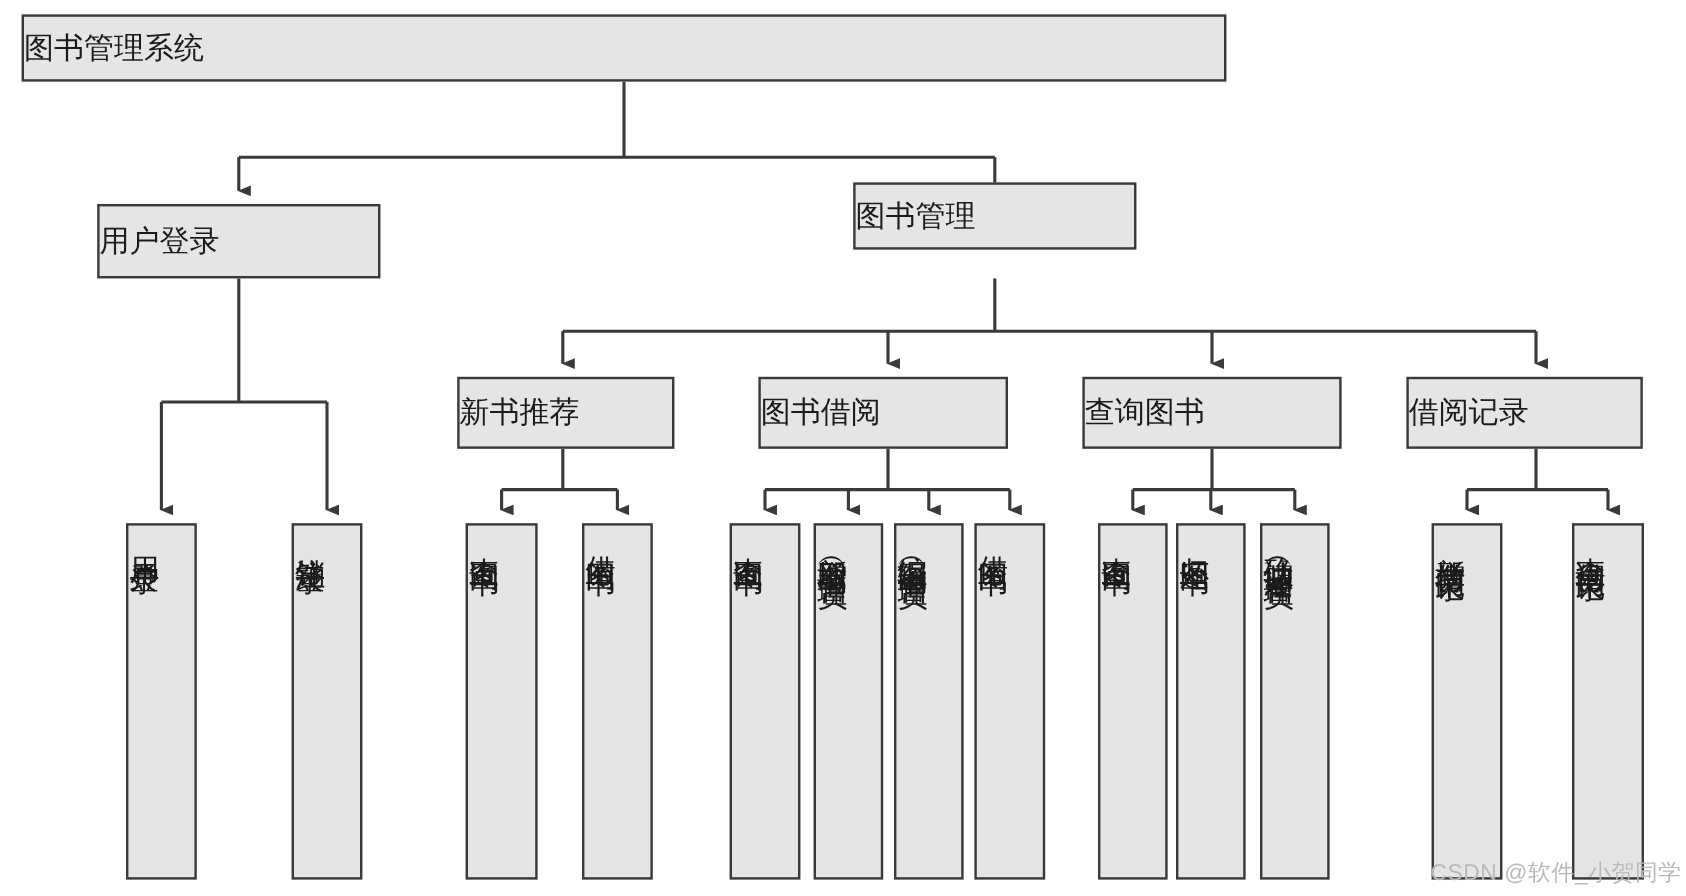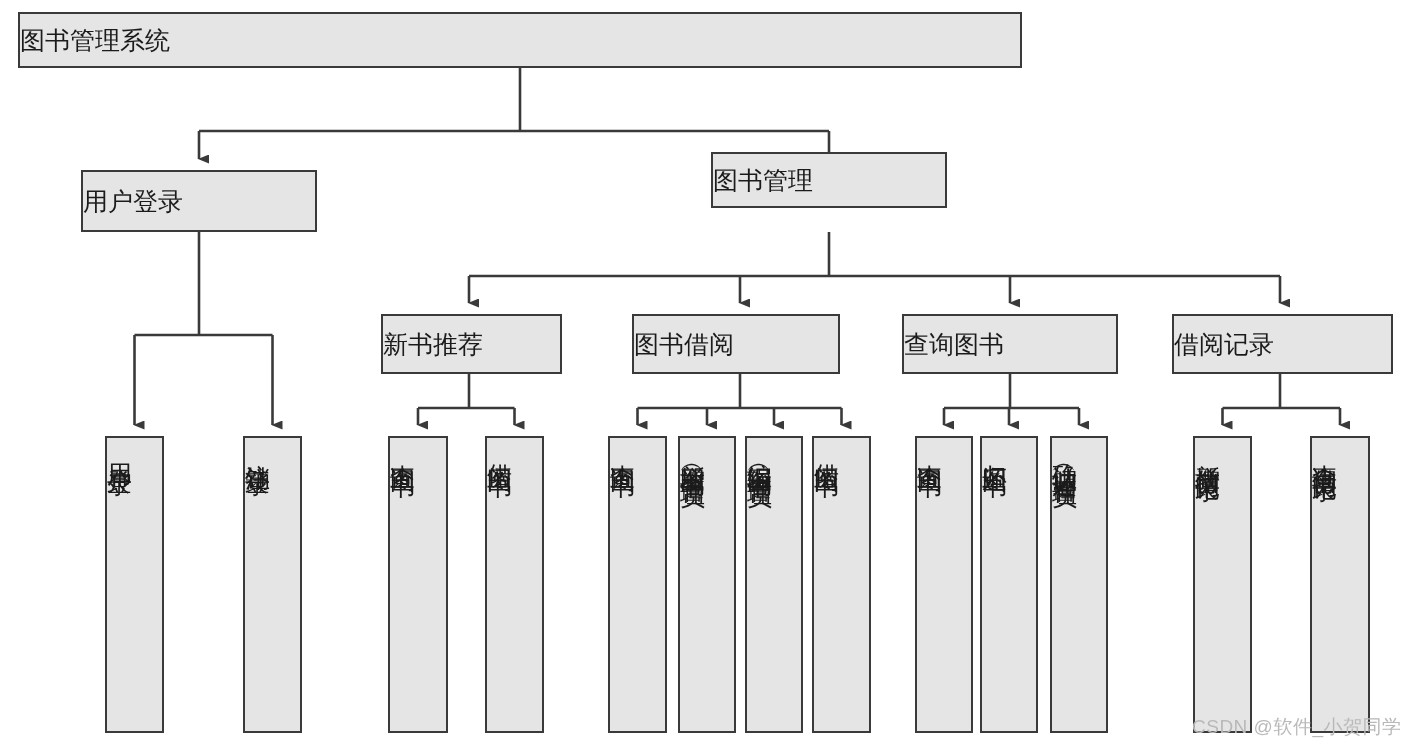--- a/index.html
+++ b/index.html
@@ -127,21 +127,21 @@
       </div>
       <div class="node level-2 horizontal" style="left: 361px; top: 314px; width: 181px; height: 60px; margin-left: 20px;">
         <span class="node-label">新书推荐</span>
       </div>
       <div class="node level-2 horizontal" style="left: 632px; top: 314px; width: 208px; height: 60px;">
         <span class="node-label">图书借阅</span>
       </div>
       <div class="node level-2 horizontal" style="left: 902px; top: 314px; width: 216px; height: 60px;">
         <span class="node-label">查询图书</span>
       </div>
-      <div class="node level-2 horizontal" style="left: 1172px; top: 314px; width: 221px; height: 60px;">
+      <div class="node level-2 horizontal" style="left: 1172px; top: 314px; width: 197px; height: 60px;">
         <span class="node-label">借阅记录</span>
       </div>
       <div class="node level-3 vertical" style="left: 105px; top: 436px; width: 59px; height: 297px;">
         <span class="node-label">用户登录</span>
       </div>
       <div class="node level-3 vertical" style="left: 243px; top: 436px; width: 59px; height: 297px;">
         <span class="node-label">注销登录</span>
       </div>
       <div class="node level-3 vertical" style="left: 388px; top: 436px; width: 60px; height: 297px;">
         <span class="node-label">查询图书</span>

